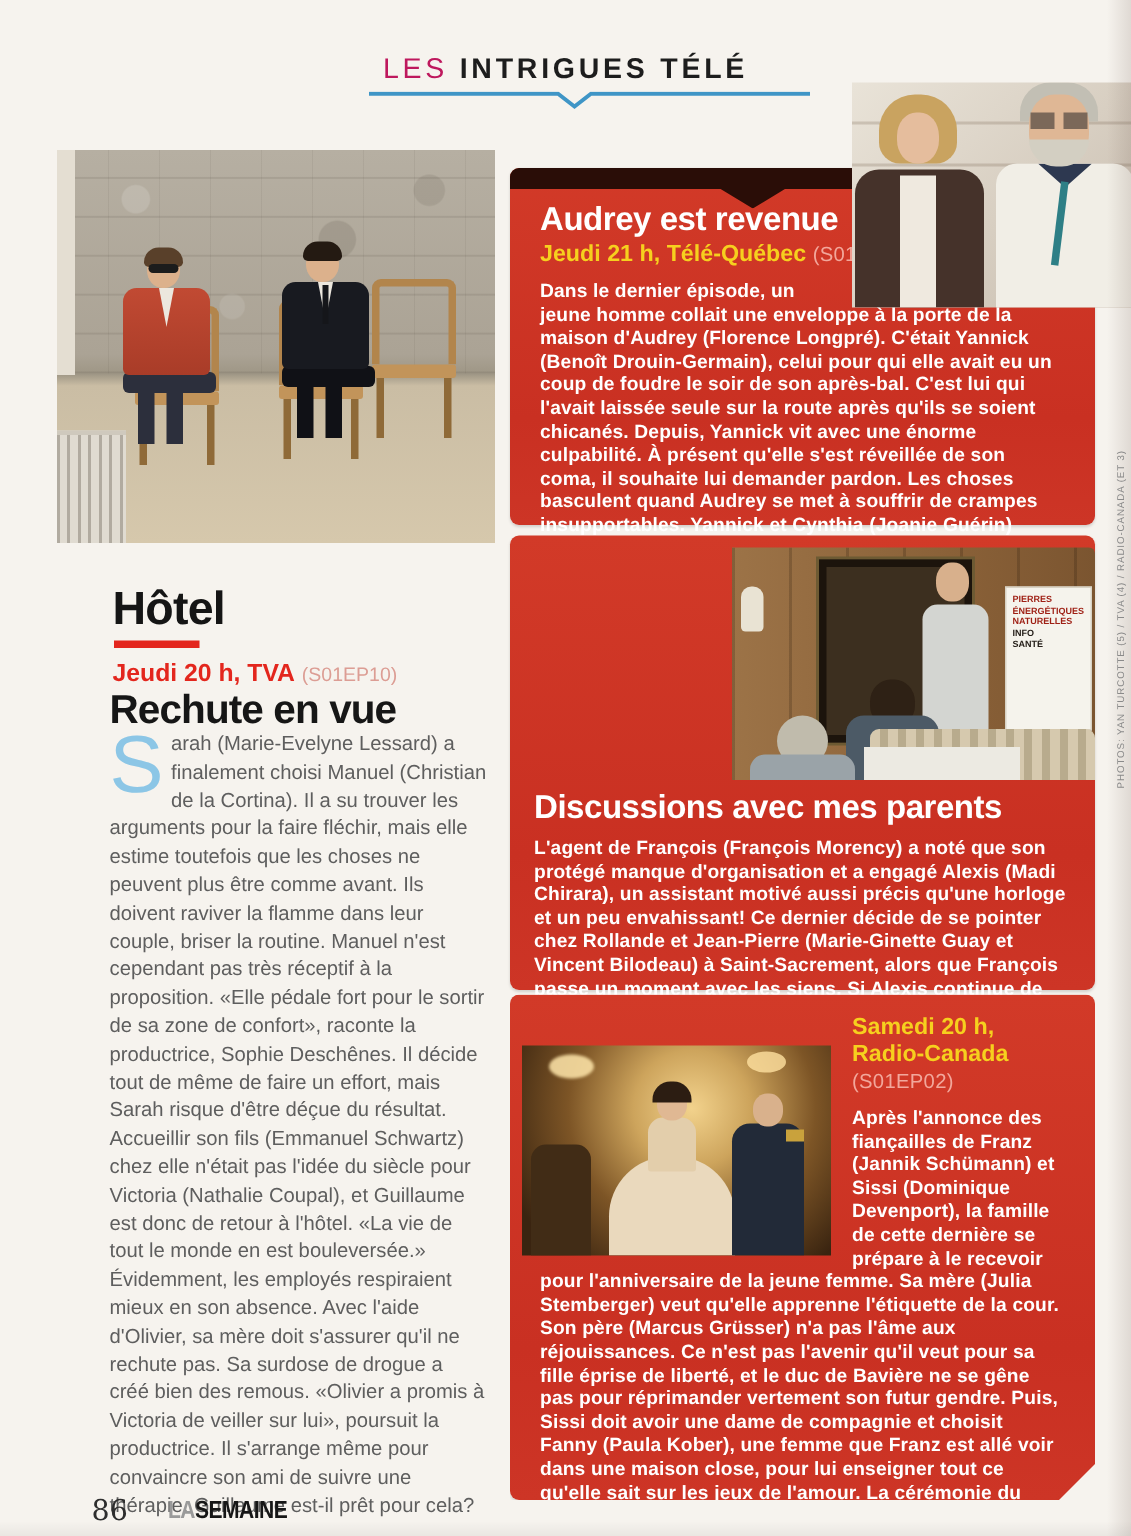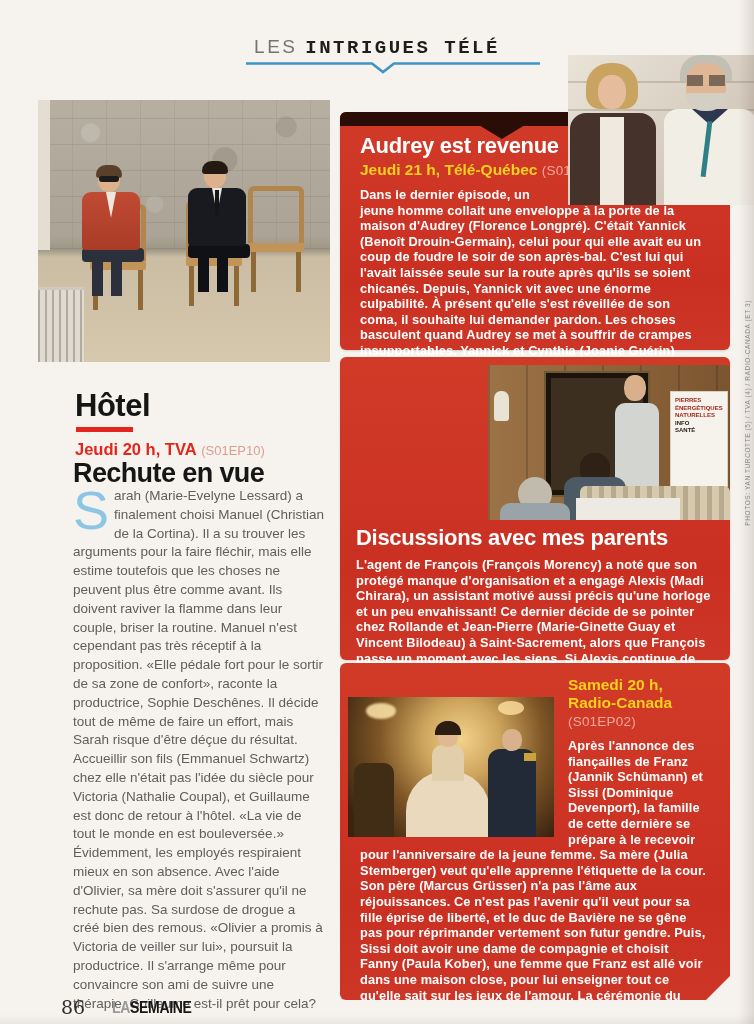--- a/index.html
+++ b/index.html
@@ -9,22 +9,22 @@
     font-family:"Liberation Sans",sans-serif;
   }
   .page-shade-right{position:absolute;top:0;right:0;width:16px;height:1024px;
     background:linear-gradient(to right,rgba(0,0,0,0),rgba(120,100,90,.18));pointer-events:none;z-index:40;}
   .page-shade-bottom{position:absolute;left:0;bottom:0;width:754px;height:10px;
     background:linear-gradient(to bottom,rgba(0,0,0,0),rgba(0,0,0,.05));z-index:40;}
 
   
   .kicker{position:absolute;top:36px;left:0;width:754px;text-align:center;
     font-size:19px;letter-spacing:2.5px;z-index:3;}
-  .kicker .lt{color:#737373;font-weight:400;}
-  .kicker .bd{color:#1d1d1d;font-weight:800;font-family:Liberation Mono, monospace;}
+  .kicker .lt{color:#be185d;font-weight:400;}
+  .kicker .bd{color:#1d1d1d;font-weight:800;}
   .kicker-line{position:absolute;top:60px;left:246px;z-index:3;}
 
   
   .photoA{position:absolute;left:38px;top:100px;width:292px;height:262px;overflow:hidden;
     background:linear-gradient(180deg,#b6afa2 0%,#aba395 52%,#9e9685 57%,#cabda4 60%,#d6c8ac 100%);}
   .photoA .wall-tex{position:absolute;inset:0;height:57%;
     background:
       radial-gradient(circle at 18% 22%,rgba(255,255,255,.14) 0 9px,transparent 10px),
       radial-gradient(circle at 64% 40%,rgba(90,82,70,.18) 0 12px,transparent 13px),
       radial-gradient(circle at 40% 70%,rgba(255,255,255,.10) 0 8px,transparent 9px),

